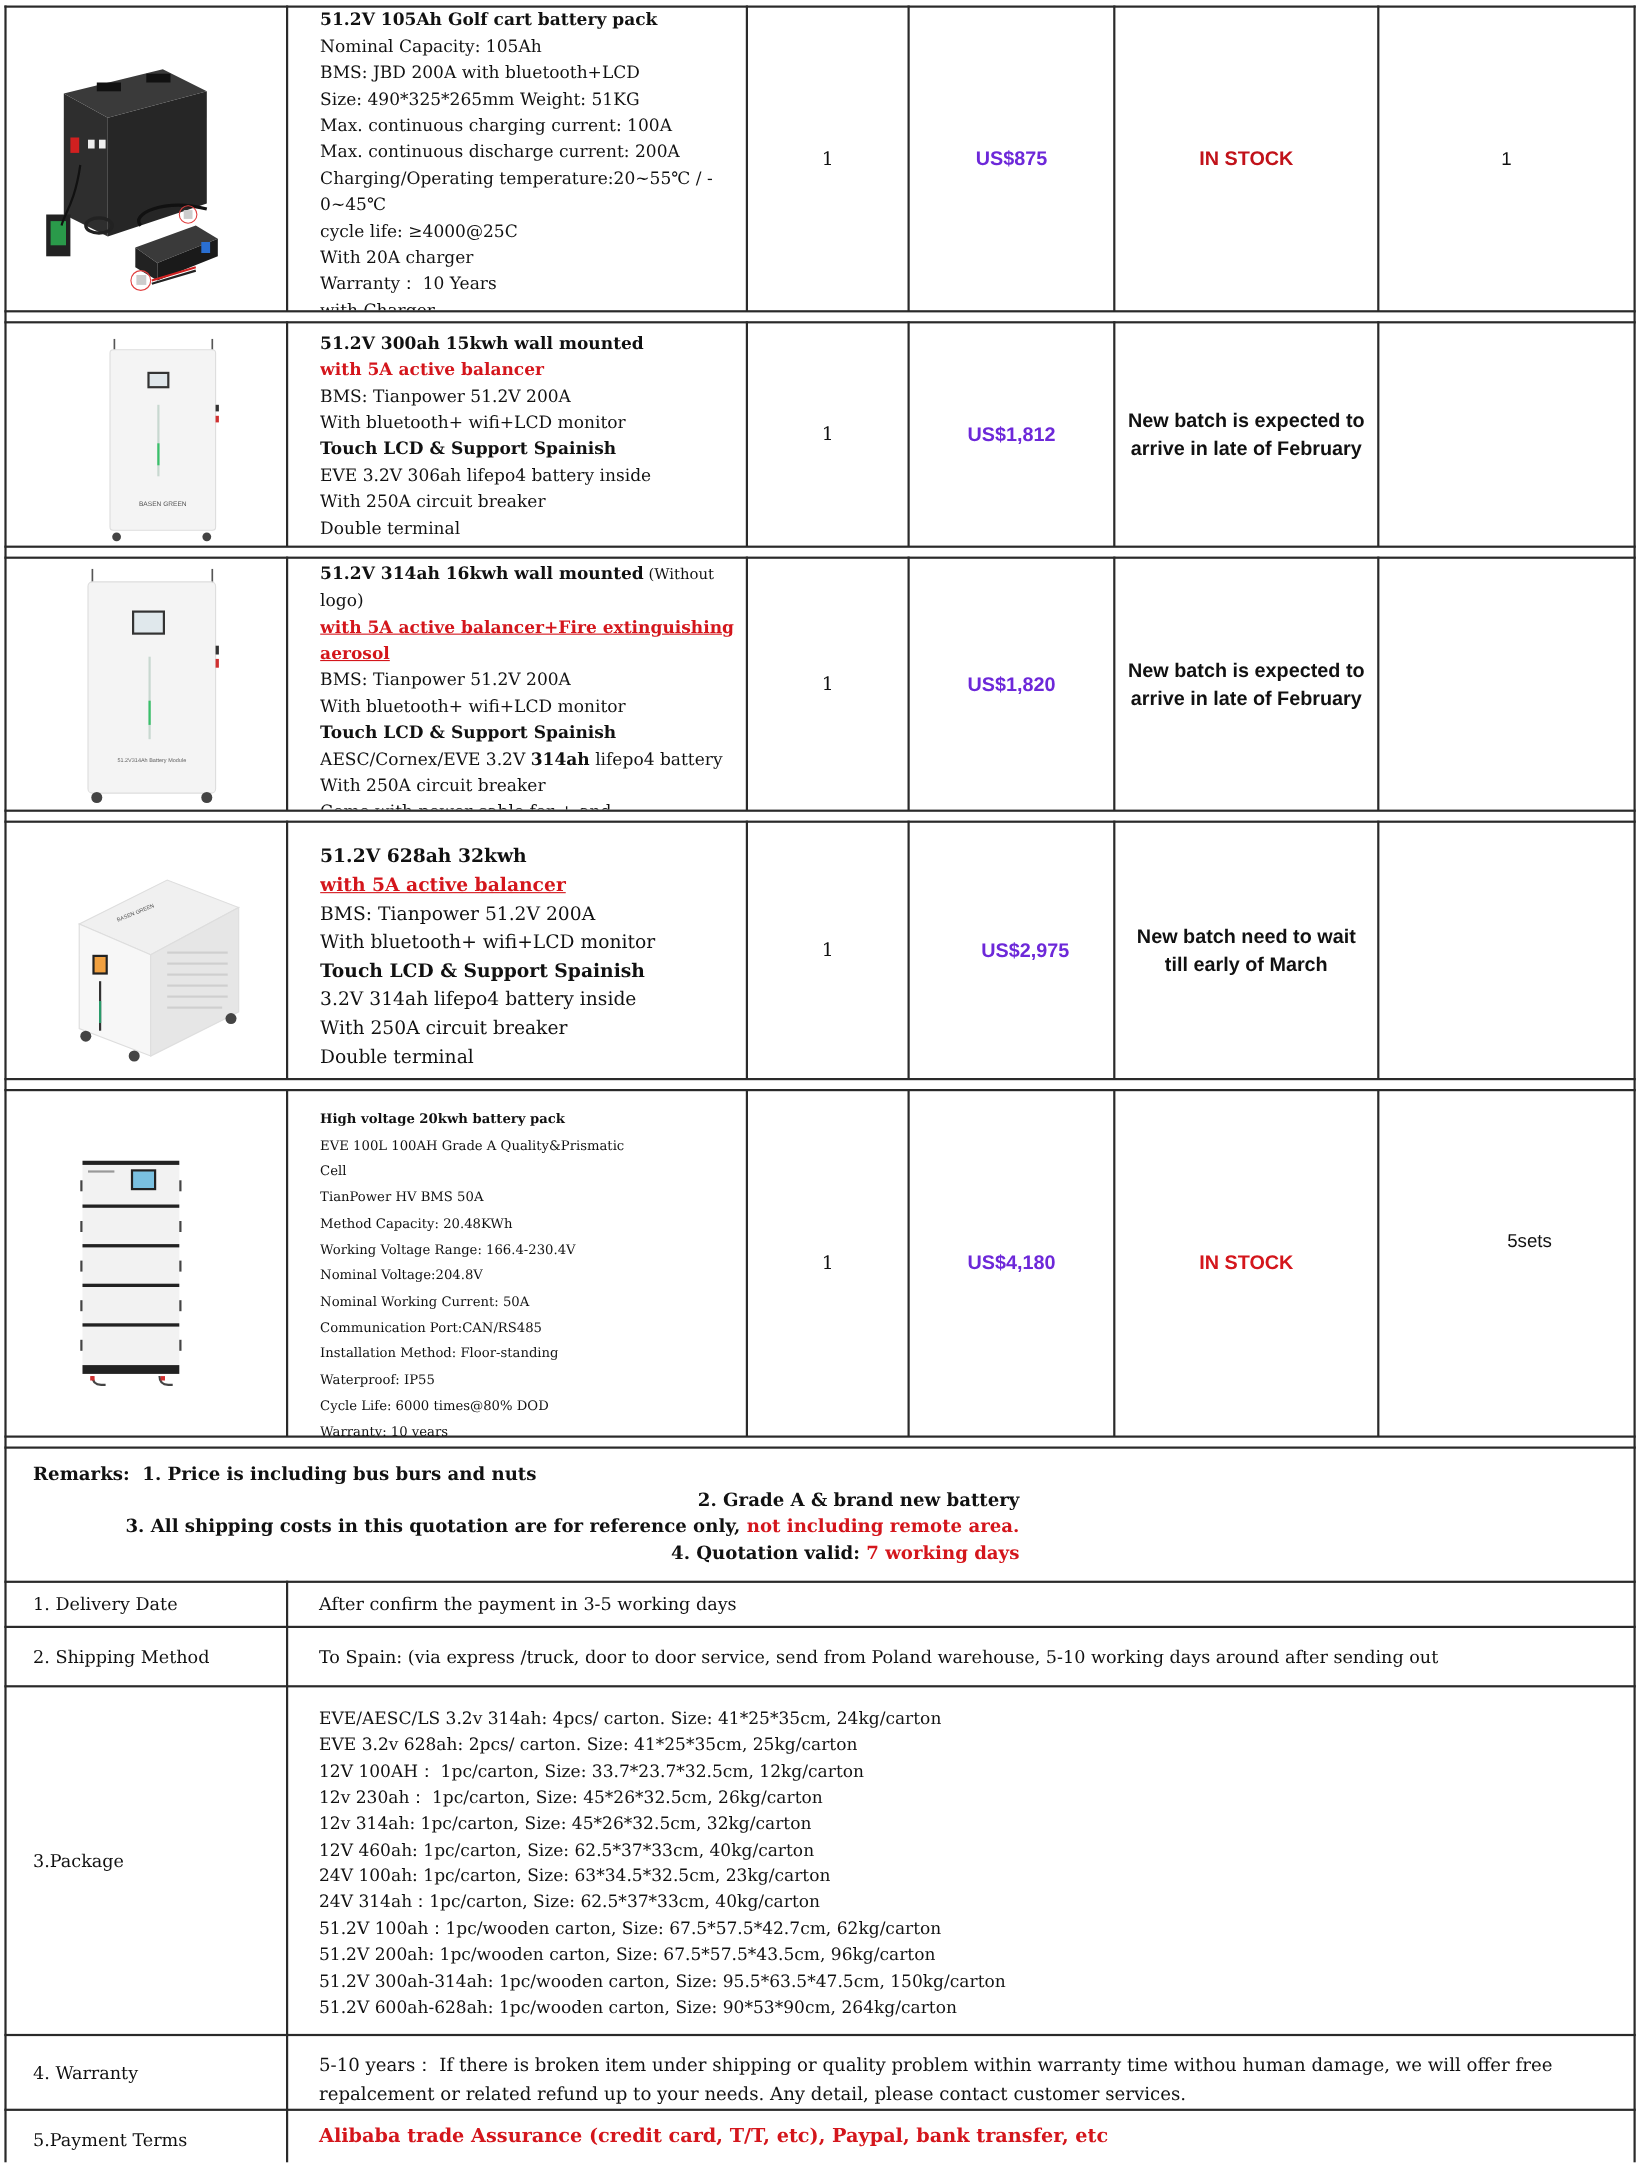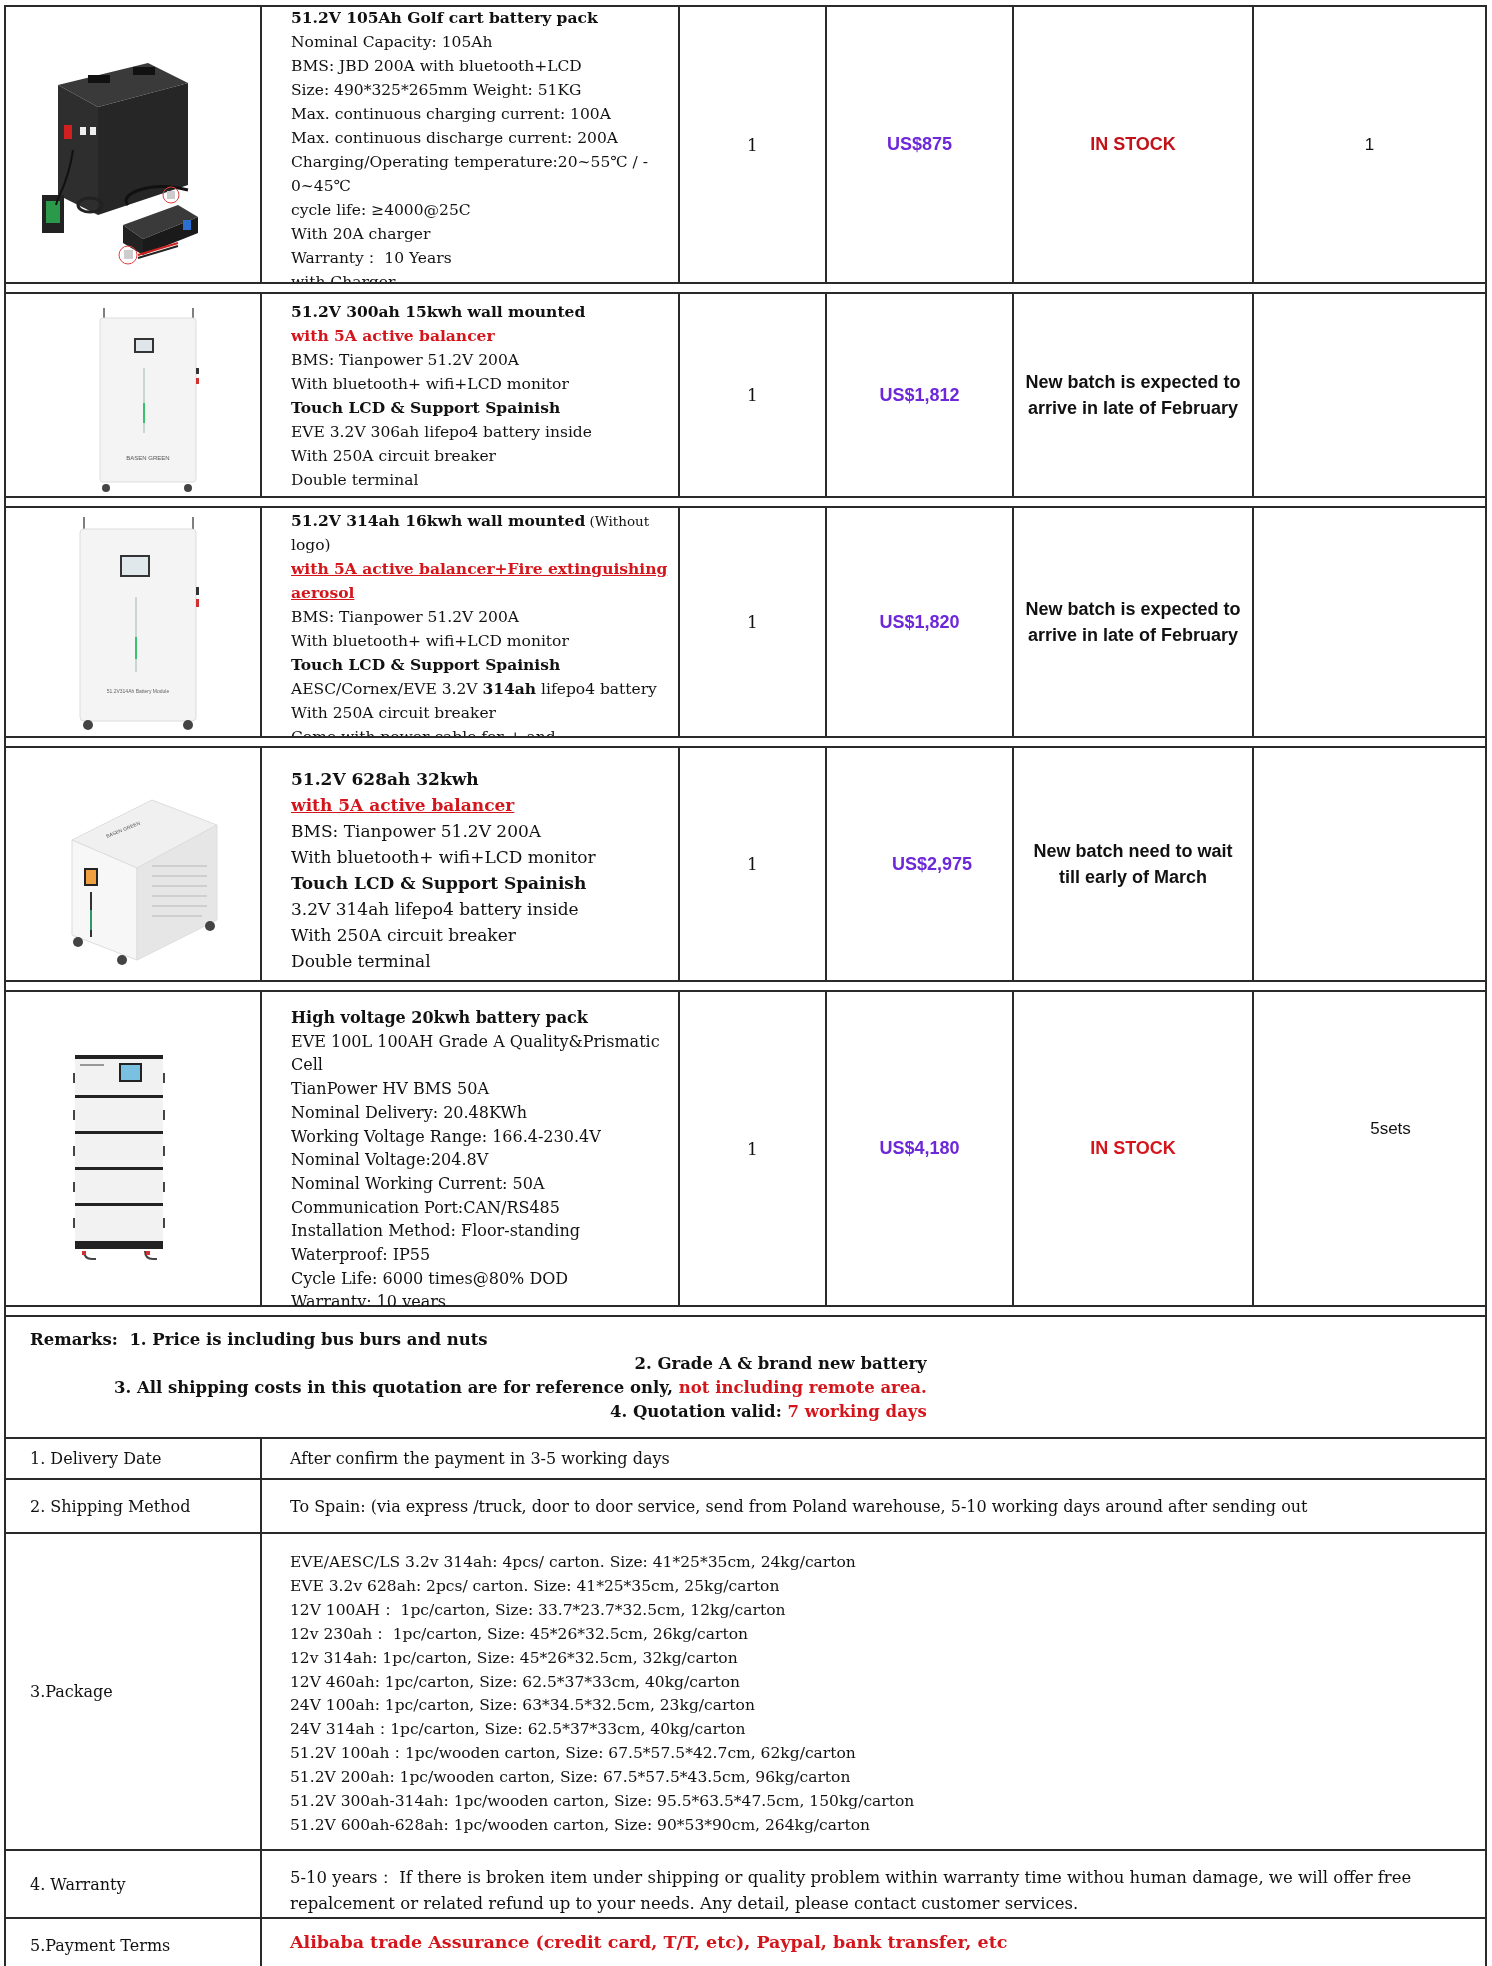--- a/index.html
+++ b/index.html
@@ -242,26 +242,26 @@
 <div class="desc" style="left:291px; top:766px; width:385px; height:214px; font-size:17px; line-height:26px;">
     <span class="ln"><span class="b">51.2V 628ah 32kwh</span></span>
     <span class="ln"><span class="redu">with 5A active balancer</span></span>
     <span class="ln"><span>BMS: Tianpower 51.2V 200A</span></span>
     <span class="ln"><span>With bluetooth+ wifi+LCD monitor</span></span>
     <span class="ln"><span class="b">Touch LCD &amp; Support Spainish</span></span>
     <span class="ln"><span>3.2V 314ah lifepo4 battery inside</span></span>
     <span class="ln"><span>With 250A circuit breaker</span></span>
     <span class="ln"><span>Double terminal</span></span>
   </div>
-<div class="desc" style="left:291px; top:1006px; width:385px; height:300px; font-size:16px; line-height:23.7px;">
+<div class="desc" style="left:291px; top:1006px; width:385px; height:300px; font-size:12px; line-height:23.7px;">
     <span class="ln"><span class="b">High voltage 20kwh battery pack</span></span>
     <span class="ln"><span>EVE 100L 100AH Grade A Quality&amp;Prismatic</span></span>
     <span class="ln"><span>Cell</span></span>
     <span class="ln"><span>TianPower HV BMS 50A</span></span>
-    <span class="ln"><span>Nominal Delivery: 20.48KWh</span></span>
+    <span class="ln"><span>Method Capacity: 20.48KWh</span></span>
     <span class="ln"><span>Working Voltage Range: 166.4-230.4V</span></span>
     <span class="ln"><span>Nominal Voltage:204.8V</span></span>
     <span class="ln"><span>Nominal Working Current: 50A</span></span>
     <span class="ln"><span>Communication Port:CAN/RS485</span></span>
     <span class="ln"><span>Installation Method: Floor-standing</span></span>
     <span class="ln"><span>Waterproof: IP55</span></span>
     <span class="ln"><span>Cycle Life: 6000 times@80% DOD</span></span>
     <span class="ln"><span>Warranty: 10 years</span></span>
   </div>
 

